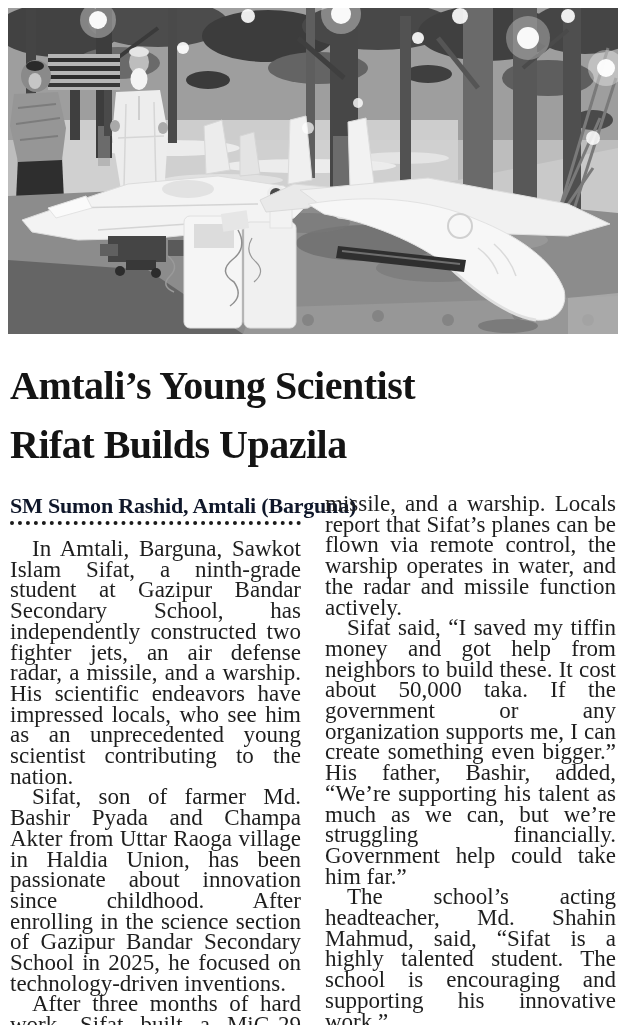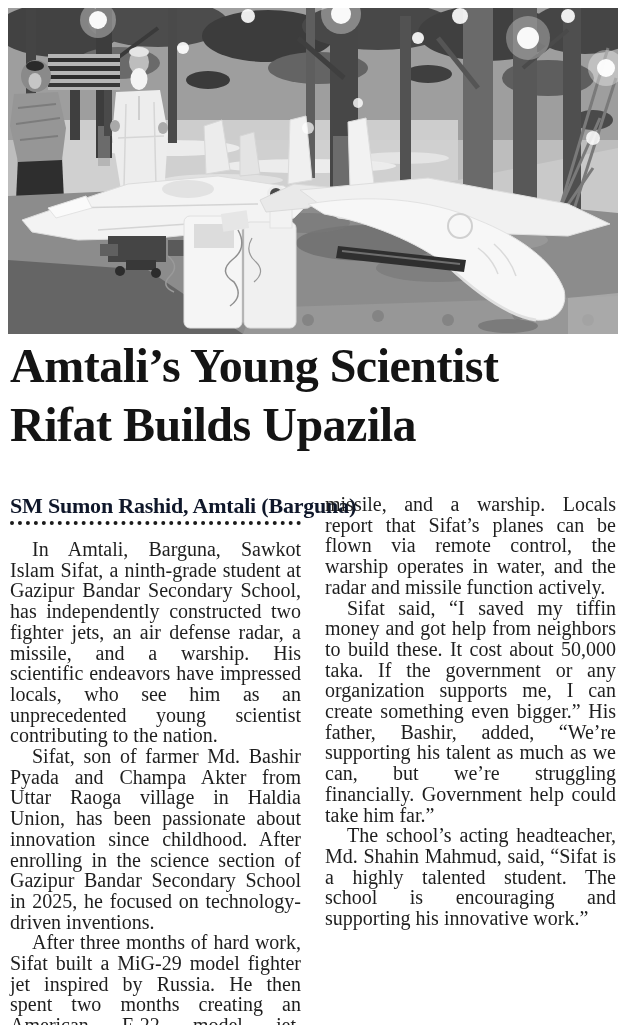--- a/index.html
+++ b/index.html
@@ -5,39 +5,39 @@
   html,body{margin:0;padding:0;}
   body{
     width:626px;height:1025px;position:relative;background:#ffffff;
     font-family:"Liberation Serif", serif;color:#1d1d1d;overflow:hidden;
   }
   .photo-frame{
     position:absolute;left:8px;top:8px;width:610px;height:326px;overflow:hidden;background:#bdbdbd;
   }
   .photo-frame svg{display:block;width:100%;height:100%;}
   .headline{
-    position:absolute;left:10px;top:336px;width:608px;
+    position:absolute;left:10px;top:356px;width:608px;
     font-family:"Liberation Serif", serif;font-weight:700;
-    font-size:48px;line-height:59px;letter-spacing:-0.5px;color:#141414;
+    font-size:40px;line-height:59px;letter-spacing:-0.5px;color:#141414;
   }
   .headline span{display:block;white-space:nowrap;}
   .columns{
     position:absolute;left:10px;top:494px;width:607px;
     display:flex;gap:24px;
   }
   .col{width:291px;}
   .byline{
     font-weight:700;font-size:22px;line-height:24px;color:#0f172a;
     letter-spacing:-0.2px;white-space:nowrap;
   }
   .byline-rule{
     height:0;border-top:4px dotted #1a1a1a;margin:3px 0 14px 0;
   }
   .col p{
-    margin:0;font-size:20px;line-height:20.7px;text-align:justify;
+    margin:0;font-size:23px;line-height:20.7px;text-align:justify;
     text-indent:22px;color:#1e1e1e;
     font-family:"Liberation Serif", serif;
   }
   .col p.cont{text-indent:0;}
 </style>
 </head>
 <body>
 
 <figure class="photo-frame" style="margin:0">
   <svg viewBox="0 0 610 326" preserveAspectRatio="none" role="img">

